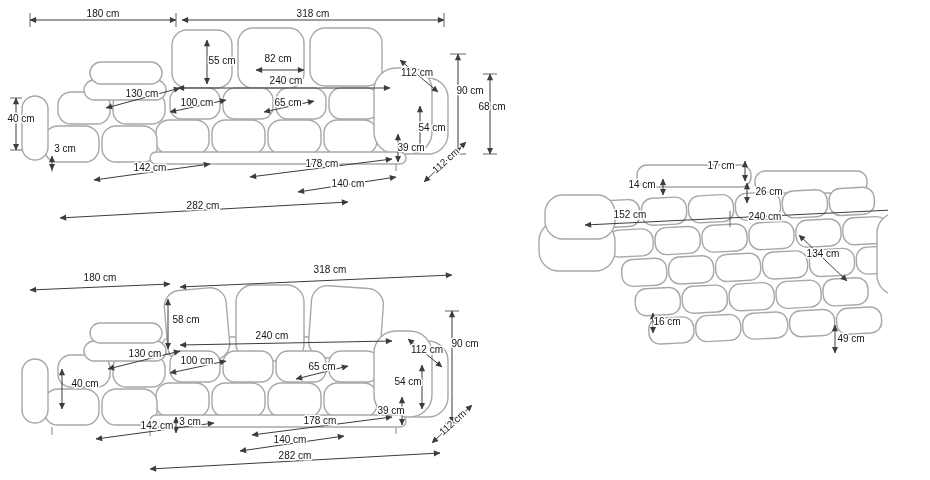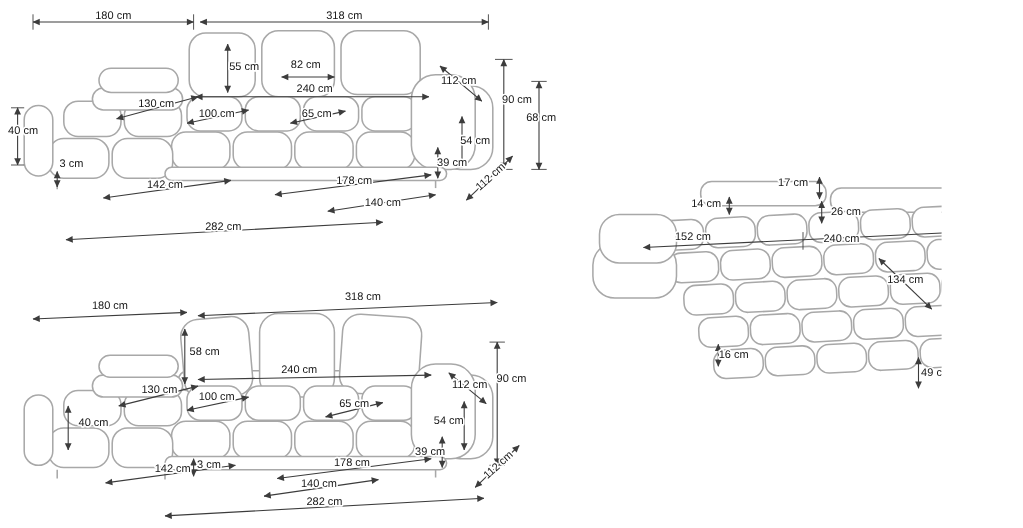--- a/index.html
+++ b/index.html
@@ -1,17 +1,17 @@
 <!DOCTYPE html>
 <html><head>
 <meta charset="utf-8">
 <style>
   html,body{margin:0;padding:0;background:#ffffff;}
   .canvas{position:relative;width:856px;height:480px;background:#ffffff;overflow:hidden;
-          font-family:"Liberation Sans",sans-serif;}
+          font-family:"Liberation Sans",sans-serif;padding-left:32px;}
   svg.dg{position:absolute;display:block;}
   
   .sf{fill:#ffffff;stroke:#a8a8a8;stroke-width:1.4;}
   .sfl{stroke:#a8a8a8;stroke-width:1.4;}
   
   .dim{stroke:#3c3c3c;stroke-width:1;fill:none;}
   .ext{stroke:#3c3c3c;stroke-width:0.8;}
   svg text{font-size:10px;fill:#161616;text-anchor:middle;font-weight:400;
            paint-order:stroke;stroke:#ffffff;stroke-width:3px;stroke-linejoin:round;
            font-family:"Liberation Sans",sans-serif;}

